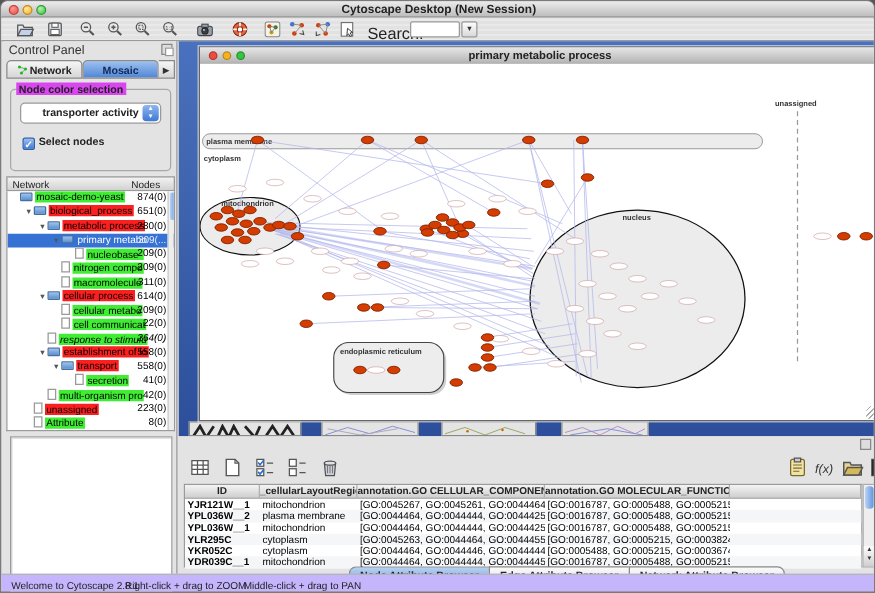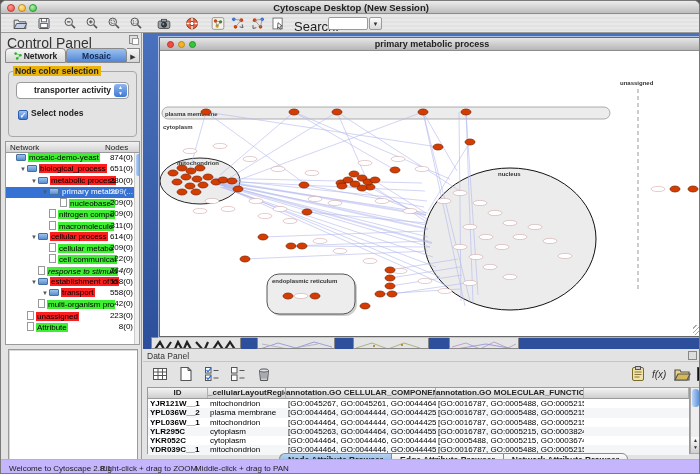--- a/index.html
+++ b/index.html
@@ -27,37 +27,37 @@
   #search-label { position:absolute; left:293px; top:4px; font-size:13px; color:#222; }
   #search-input { position:absolute; left:327px; top:2px; width:40px; height:13px;
     border:1px solid #9a9a9a; border-radius:2px; font-size:9px; padding:0 2px; background:#fff; }
   #search-drop { position:absolute; left:368px; top:2px; width:13px; height:13px;
     border:1px solid #9a9a9a; border-radius:2px; background:linear-gradient(#fdfdfd,#d9d9d9);
     font-size:6px; color:#333; text-align:center; line-height:12px; padding:0; }
 
   
   #control-panel { position:absolute; left:2px; top:32px; width:139px; height:426px;
     background:#e3e3e3; border-right:1px solid #9a9a9a; }
-  #cp-header { position:absolute; left:0; top:0; width:100%; height:14px; font-size:14px;
+  #cp-header { position:absolute; left:0; top:0; width:100%; height:14px; font-size:10px;
     color:#333; padding:2px 4px; }
   #cp-float { position:absolute; right:3px; top:2px; width:9px; height:9px;
     border:1px solid #888; background:#ddd; }
   #cp-float:before { content:""; position:absolute; left:2px; top:2px; width:5px; height:5px; border:1px solid #999; background:#fff;}
   #cp-tabs { position:absolute; left:2px; top:15px; width:135px; height:16px; display:flex; }
   .cp-tab { flex:1; height:15px; border:1px solid #8a8a8a; border-radius:4px 4px 0 0;
     font-size:8.5px; font-weight:bold; color:#222; text-align:center; line-height:14px;
     background:linear-gradient(#f6f6f6,#d6d6d6); }
   .cp-tab.sel { background:linear-gradient(#9dc1ef,#5186d7); color:#102a55; }
   #cp-tab-arrow { width:13px; height:15px; border:1px solid #8a8a8a; border-left:none;
     background:linear-gradient(#f6f6f6,#d6d6d6); font-size:7px; line-height:15px; text-align:center; color:#333; padding:0;}
   .tabicon { display:inline-block; width:8px; height:8px; vertical-align:-1px; margin-right:2px; }
 
   #color-group { position:absolute; left:5px; top:38px; width:129px; height:66px;
     border:1px solid #a8a8a8; border-radius:4px; }
-  #color-group legend,.grouplabel { position:absolute; left:4px; top:-6px; background:#eab308;
+  #color-group legend,.grouplabel { position:absolute; left:4px; top:-6px; background:#d946ef;
     font-size:8.5px; font-weight:bold; color:#222; padding:0 2px; }
   #color-select { position:absolute; left:7px; top:10px; width:113px; height:17px;
     border:1px solid #9a9a9a; border-radius:4px; background:#fff; font-size:8.5px; font-weight:bold;
     color:#222; text-align:center; line-height:15px; }
   #color-select .stepper { position:absolute; right:1px; top:1px; width:13px; height:13px; border-radius:3px;
     background:linear-gradient(#8fb6ef,#3f79d4); color:#fff; font-size:5px; line-height:6px; text-align:center;}
   #select-nodes-row { position:absolute; left:9px; top:36px; height:12px; font-size:8.5px; font-weight:bold; color:#222;}
   #select-nodes-box { display:inline-block; width:10px; height:10px; border-radius:2px; vertical-align:-2px;
     background:linear-gradient(#9cc0f2,#3f79d4); border:1px solid #2f5ea8; color:#fff;
     font-size:8px; line-height:9px; text-align:center; margin-right:3px; }
@@ -279,20 +279,21 @@
           <div class="trow sel" style="padding-left: 35px;"><span class="arr">▼</span><span class="ticon folder"></span><span class="tlabel none">primary metabo</span><span class="tcount">209(...</span></div>
           <div class="trow" style="padding-left: 46px;"><span class="arr"></span><span class="ticon file"></span><span class="tlabel green">nucleobase-</span><span class="tcount">209(0)</span></div>
           <div class="trow" style="padding-left: 35px;"><span class="arr"></span><span class="ticon file"></span><span class="tlabel green">nitrogen compo</span><span class="tcount">209(0)</span></div>
           <div class="trow" style="padding-left: 35px;"><span class="arr"></span><span class="ticon file"></span><span class="tlabel green">macromolecule</span><span class="tcount">311(0)</span></div>
           <div class="trow" style="padding-left: 24px;"><span class="arr">▼</span><span class="ticon folder"></span><span class="tlabel red">cellular process</span><span class="tcount">614(0)</span></div>
           <div class="trow" style="padding-left: 35px;"><span class="arr"></span><span class="ticon file"></span><span class="tlabel green">cellular metabo</span><span class="tcount">209(0)</span></div>
           <div class="trow" style="padding-left: 35px;"><span class="arr"></span><span class="ticon file"></span><span class="tlabel green">cell communicat</span><span class="tcount">22(0)</span></div>
           <div class="trow" style="padding-left: 24px; font-style: italic;"><span class="arr"></span><span class="ticon file"></span><span class="tlabel green">response to stimulu</span><span class="tcount">264(0)</span></div>
           <div class="trow" style="padding-left: 24px;"><span class="arr">▼</span><span class="ticon folder"></span><span class="tlabel red">establishment of lo</span><span class="tcount">558(0)</span></div>
           <div class="trow" style="padding-left: 35px;"><span class="arr">▼</span><span class="ticon folder"></span><span class="tlabel red">transport</span><span class="tcount">558(0)</span></div>
+          <div class="trow" style="padding-left: 46px;"><span class="arr"></span><span class="ticon file"></span><span class="tlabel green">secretion</span><span class="tcount">41(0)</span></div>
           <div class="trow" style="padding-left: 24px;"><span class="arr"></span><span class="ticon file"></span><span class="tlabel green">multi-organism pro</span><span class="tcount">42(0)</span></div>
           <div class="trow" style="padding-left: 13px;"><span class="arr"></span><span class="ticon file"></span><span class="tlabel red">unassigned</span><span class="tcount">223(0)</span></div>
           <div class="trow" style="padding-left: 13px;"><span class="arr"></span><span class="ticon file"></span><span class="tlabel green">Attribute</span><span class="tcount">8(0)</span></div>
         </div>
       <div id="tree-scroll">
           <div class="thumb"></div>
         </div>
     </div>
 
     <div id="birdseye"></div>
@@ -485,21 +486,20 @@
               <ellipse cx="515" cy="138" rx="5" ry="3" fill="#d43c00" stroke="#7a2100" stroke-width="0.7"></ellipse>
               <ellipse cx="533" cy="138" rx="5" ry="3" fill="#d43c00" stroke="#7a2100" stroke-width="0.7"></ellipse>
             </g>
         </svg>
       </div>
       <div id="grip"></div>
     </div>
   </div>
 
   <div id="data-panel">
-    <div id="dp-header">Data Panel</div>
     <div id="dp-float"></div>
     <div id="dp-toolbar">
         <button class="dpbtn" style="left: 6px;">
           <svg viewBox="0 0 18 18">
             <rect x="2.5" y="3.5" width="13" height="11" fill="#fff" stroke="#555"></rect>
             <path d="M2.5 7h13M2.5 10.5h13M7 3.5v11M11.5 3.5v11" stroke="#555" stroke-width="1"></path>
           </svg>
         </button>
         <button class="dpbtn" style="left: 32px;">
           <svg viewBox="0 0 18 18">

